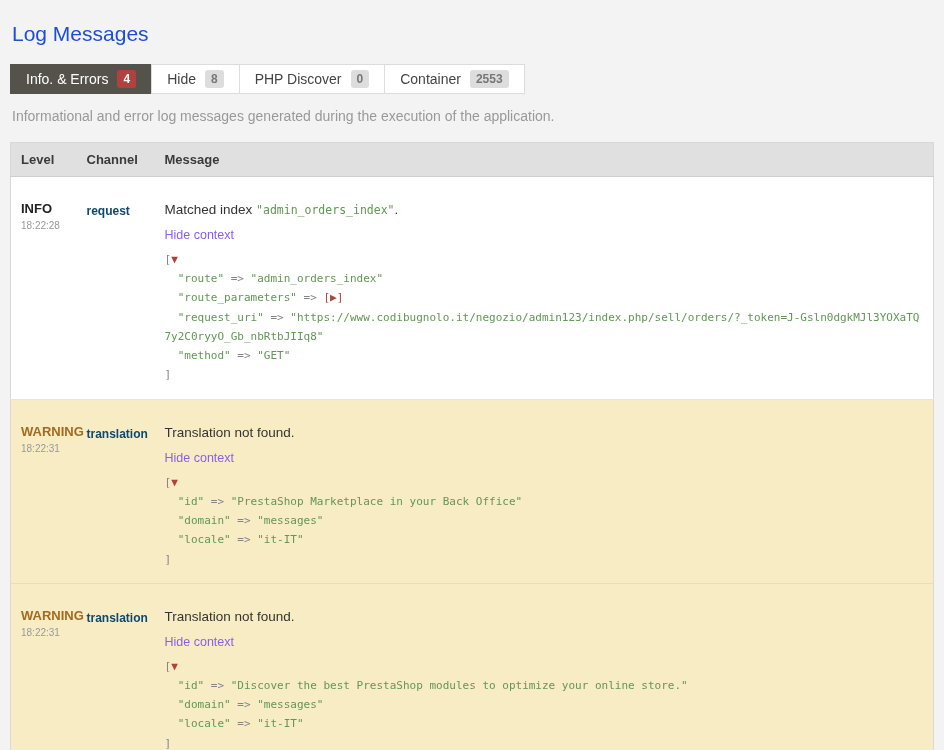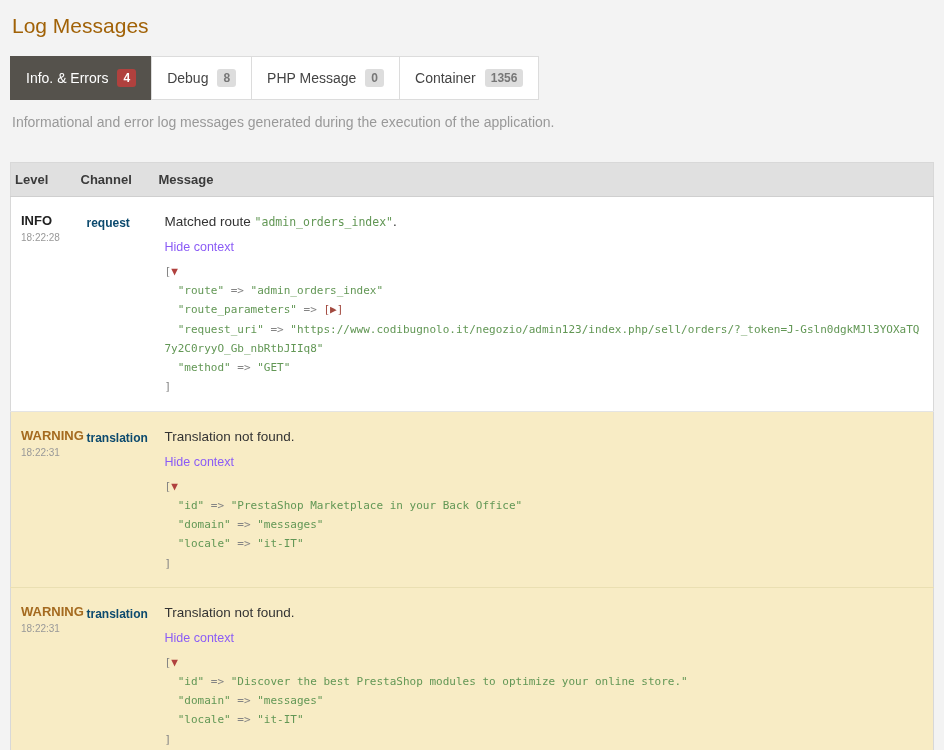--- a/index.html
+++ b/index.html
@@ -5,57 +5,57 @@
   * { margin:0; padding:0; box-sizing:border-box; }
   html,body { background:#f3f3f3; }
   body {
     width:944px; min-height:750px;
     font-family:"Liberation Sans", sans-serif;
     color:#222;
   }
   .wrap { padding:10px 10px 14px; }
 
   .page-title {
-    font-size:21px; font-weight:400; color:#a16207;
-    margin:4px 2px 18px;
+    font-size:21px; font-weight:400; color:#1d4ed8;
+    margin:12px 2px 18px;
   }
 
   
   .tabs { display:flex; margin-bottom:14px; }
   .tab {
     display:flex; align-items:center; gap:9px;
     background:#fff; border:1px solid #dcdcdc; margin-left:-1px;
-    padding:12px 15px; font-size:14px; color:#444; cursor:pointer;
+    padding:5px 15px; font-size:14px; color:#444; cursor:pointer;
     white-space:nowrap;
   }
   .tab:first-child { margin-left:0; }
   .tab.active { background:#55524c; border-color:#55524c; color:#fff; }
   .badge {
     display:inline-block; min-width:18px; text-align:center;
     font-size:12px; font-weight:bold; line-height:1;
     padding:3px 6px; border-radius:3px;
     background:#ddd; color:#777;
   }
   .badge.badge-error   { background:#b0413e; color:#fff; }
   .badge.badge-warning { background:#b8730f; color:#fff; }
 
-  .panel-desc { color:#999; font-size:14px; margin:0 2px 32px; }
+  .panel-desc { color:#999; font-size:14px; margin:0 2px 18px; }
 
   
   table.log-table {
     width:100%; border-collapse:collapse; table-layout:fixed;
     background:#fff; border:1px solid #d8d8d8;
   }
   col.c-level   { width:66px; }
   col.c-channel { width:78px; }
   thead th {
     background:#e0e0e0; color:#3a3a3a; font-size:13px; font-weight:bold;
-    text-align:left; padding:9px 4px; border-bottom:1px solid #cfcfcf;
-  }
-  tbody td { vertical-align:top; padding:16px 10px 14px; }
+    text-align:left; padding:9px 10px; border-bottom:1px solid #cfcfcf;
+  }
+  tbody td { vertical-align:top; padding:24px 10px 14px; }
   tbody tr + tr { border-top:1px solid #e4e4e4; }
   tr.status-warning { background:#f8ecc5;margin-top:24px; }
   tr.status-warning + tr.status-warning { border-top-color:#eadfb2; }
 
   .lvl { font-weight:bold; font-size:13px; color:#222; }
   tr.status-warning .lvl { color:#a46a1f; }
   .time { color:#999; font-size:10px; margin-top:4px; }
   .channel { font-weight:bold; font-size:12px; color:#0c4a6e; }
 
   .msg-text { font-size:13.5px; color:#333; line-height:1.4; }
@@ -87,30 +87,30 @@
 <div class="wrap">
 
   <h1 class="page-title">Log Messages</h1>
 
   <div class="tabs">
     <div class="tab active">
       <span>Info. &amp; Errors</span>
       <span class="badge badge-error">4</span>
     </div>
     <div class="tab">
-      <span>Debug</span>
+      <span>Hide</span>
       <span class="badge">8</span>
     </div>
     <div class="tab">
-      <span>PHP Message</span>
+      <span>PHP Discover</span>
       <span class="badge">0</span>
     </div>
     <div class="tab">
       <span>Container</span>
-      <span class="badge">1356</span>
+      <span class="badge">2553</span>
     </div>
   </div>
 
   <p class="panel-desc">Informational and error log messages generated during the execution of the application.</p>
 
   <table class="log-table">
     <colgroup>
         <col class="c-level">
         <col class="c-channel">
         <col class="c-message">
@@ -126,21 +126,21 @@
 
       <tr>
         <td>
           <div class="lvl">INFO</div>
           <div class="time">18:22:28</div>
         </td>
         <td>
           <span class="channel">request</span>
         </td>
         <td>
-          <div class="msg-text"><span>Matched route </span><code class="inline-code">"admin_orders_index"</code><span>.</span></div>
+          <div class="msg-text"><span>Matched index </span><code class="inline-code">"admin_orders_index"</code><span>.</span></div>
           <a class="ctx-toggle-link">Hide context</a>
           <div class="ctx-dump">
             <div class="ctx-line"><span class="ctx-brace">[</span><span class="ctx-arrow">▼</span></div>
             <div class="ctx-line ctx-line-inner"><span class="ctx-key">"route"</span><span class="ctx-op"> =&gt; </span><span class="ctx-str">"admin_orders_index"</span></div>
             <div class="ctx-line ctx-line-inner"><span class="ctx-key">"route_parameters"</span><span class="ctx-op"> =&gt; </span><span class="ctx-ref">[▶]</span></div>
             <div class="ctx-line ctx-line-inner"><span class="ctx-key">"request_uri"</span><span class="ctx-op"> =&gt; </span><span class="ctx-str">"https://www.codibugnolo.it/negozio/admin123/index.php/sell/orders/?_token=J-Gsln0dgkMJl3YOXaTQ7y2C0ryyO_Gb_nbRtbJIIq8"</span></div>
             <div class="ctx-line ctx-line-inner"><span class="ctx-key">"method"</span><span class="ctx-op"> =&gt; </span><span class="ctx-str">"GET"</span></div>
             <div class="ctx-line"><span class="ctx-brace">]</span></div>
           </div>
         </td>

